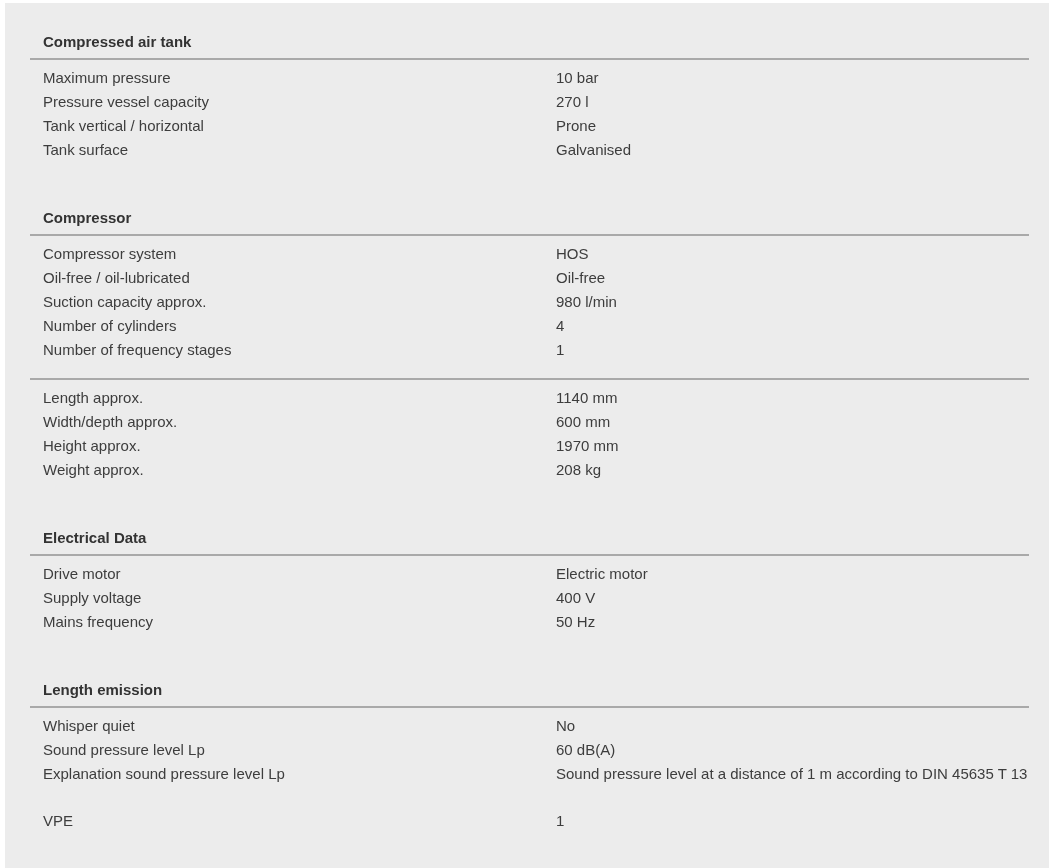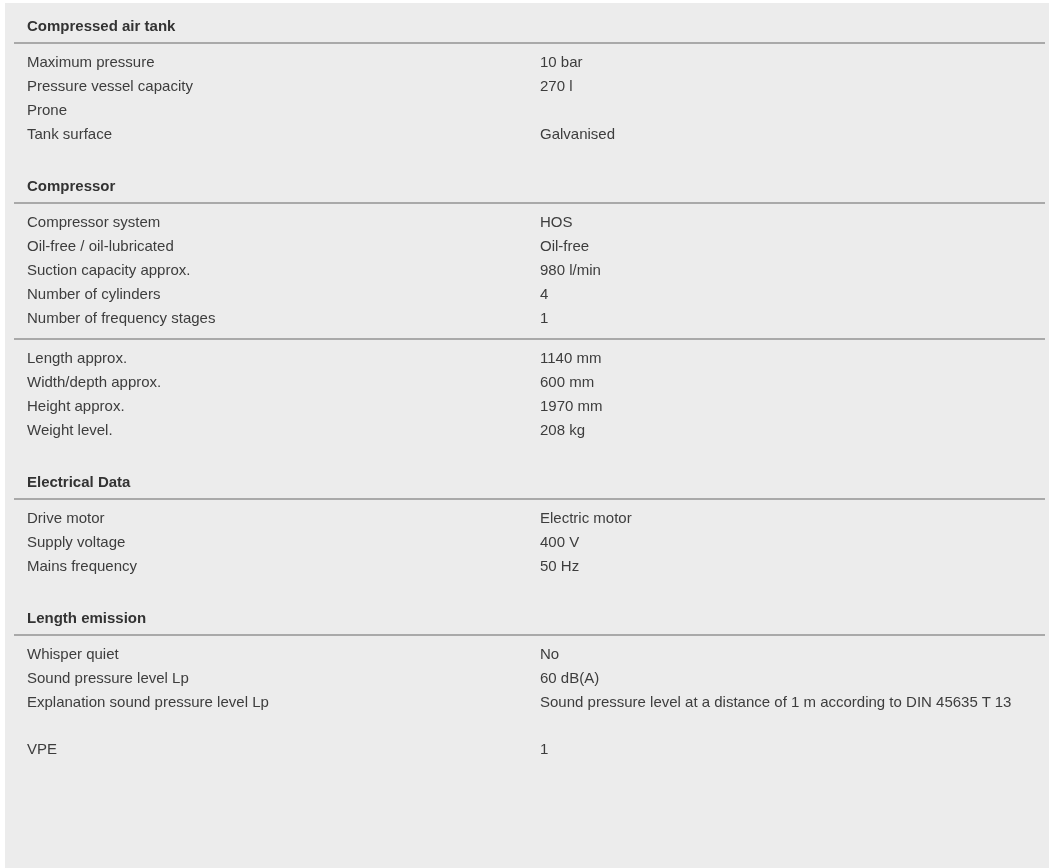--- a/index.html
+++ b/index.html
@@ -11,21 +11,21 @@
   .page {
     position: absolute;
     left: 5px;
     top: 3px;
     width: 1044px;
     height: 865px;
     background: #ececec;
     color: #3d3d3d;
     overflow: hidden;
   }
-  .section { margin: 0; }
+  .section { margin: 16px; }
   .section-title {
     margin: 0;
     padding: 15px 0 0 22px;
     font-size: 15px;
     font-weight: bold;
     line-height: 16px;
     color: #333333;
   }
   .section + .section .section-title { padding-top: 32px; }
   .section-divider {
@@ -63,20 +63,21 @@
     <div class="spec-label">Maximum pressure</div>
     <div class="spec-value">10 bar</div>
   </div>
 
   <div class="spec-row">
     <div class="spec-label">Pressure vessel capacity</div>
     <div class="spec-value">270 l</div>
   </div>
 
   <div class="spec-row">
+    <div class="spec-label">Tank vertical / horizontal</div>
     <div class="spec-value">Prone</div>
   </div>
 
   <div class="spec-row">
     <div class="spec-label">Tank surface</div>
     <div class="spec-value">Galvanised</div>
   </div>
 </div>
   </section>
 
@@ -123,21 +124,21 @@
     <div class="spec-label">Width/depth approx.</div>
     <div class="spec-value">600 mm</div>
   </div>
 
   <div class="spec-row">
     <div class="spec-label">Height approx.</div>
     <div class="spec-value">1970 mm</div>
   </div>
 
   <div class="spec-row">
-    <div class="spec-label">Weight level.</div>
+    <div class="spec-label">Weight approx.</div>
     <div class="spec-value">208 kg</div>
   </div>
 </div>
   </section>
 
   <section class="section">
     <h3 class="section-title">Electrical Data</h3>
     <div class="section-divider"></div>
     <div class="rows">
   <div class="spec-row">

